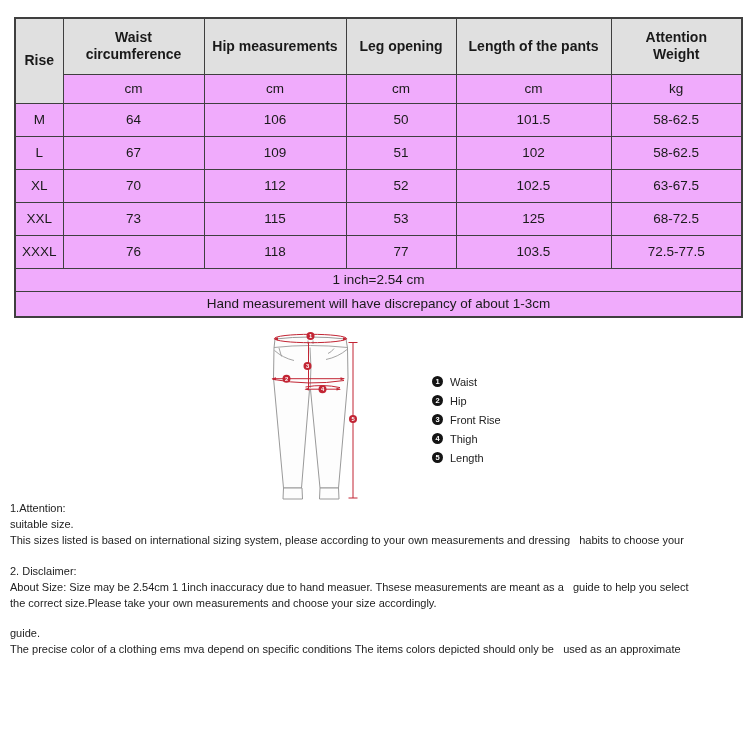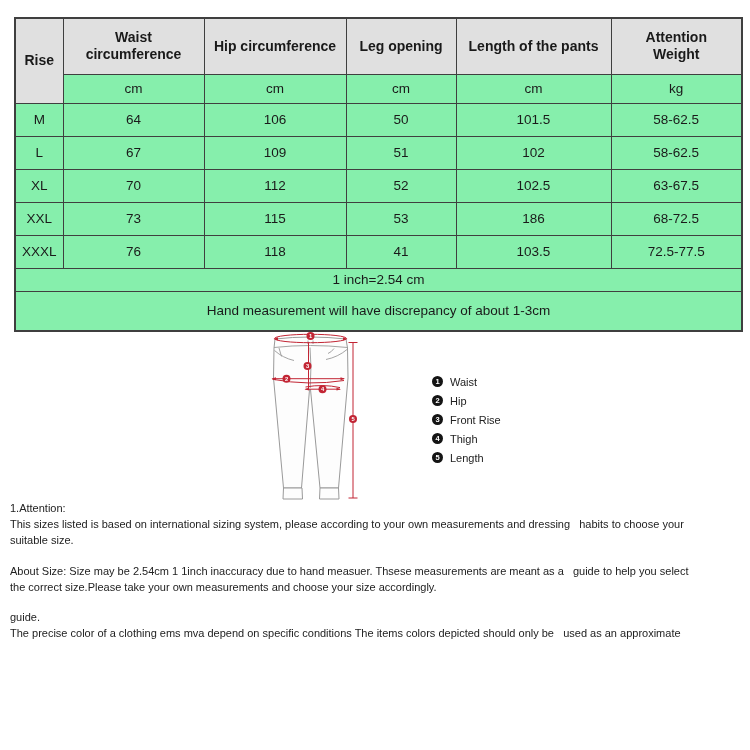--- a/index.html
+++ b/index.html
@@ -16,26 +16,26 @@
   }
   .size-table td,.size-table th{
     border:1px solid #3f3f3f;
     text-align:center;vertical-align:middle;
     padding:0 2px;overflow:hidden;
   }
   .size-table th{
     background:#e0e0e0;font-weight:bold;font-size:14px;line-height:17px;
     white-space:pre-line;
   }
-  .size-table td{font-size:13.5px;font-weight:normal;background:#86efac;}
+  .size-table td{font-size:13.5px;font-weight:normal;background:#f0abfc;}
   .row-header1{height:56px;}
   .row-units{height:29px;}
   .row-data{height:33px;}
   .row-note1{height:23px;}
-  .row-note2{height:40px;}
+  .row-note2{height:26px;}
   .unit-cell{background:#e0e0e0;font-weight:bold;font-size:13.5px;}
   .foot-cell{font-weight:bold;font-size:12.5px;margin-top:36px;}
   
   .pants-svg{position:absolute;left:268px;top:331px;width:100px;height:175px;}
   .legend{position:absolute;left:432px;top:376px;display:flex;flex-direction:column;gap:8px;}
   .legend-item{display:flex;align-items:center;height:11px;}
   .legend-num{
     width:11px;height:11px;border-radius:50%;background:#141414;color:#ffffff;
     font-size:7.5px;font-weight:bold;line-height:11px;text-align:center;flex:0 0 11px;
   }
@@ -55,21 +55,21 @@
       <col style="width:142px">
     <col style="width:110px">
       <col style="width:155px">
       <col style="width:131px">
   </colgroup>
   <tbody>
     <tr class="row-header1">
       <th rowspan="2">Rise</th>
       <th>Waist
 circumference</th>
-      <th>Hip circumference</th>
+      <th>Hip measurements</th>
       <th>Leg opening</th>
       <th>Length of the pants</th>
       <th>Attention
 Weight</th>
     </tr>
     <tr class="row-units">
       <td class="unit-cell">cm</td>
       <td class="unit-cell">cm</td>
       <td class="unit-cell">cm</td>
       <td class="unit-cell">cm</td>
@@ -97,28 +97,28 @@
       <td>112</td>
       <td>52</td>
       <td>102.5</td>
       <td>63-67.5</td>
     </tr>
     <tr class="row-data">
       <td>XXL</td>
       <td>73</td>
       <td>115</td>
       <td>53</td>
-      <td>186</td>
+      <td>125</td>
       <td>68-72.5</td>
     </tr>
     <tr class="row-data">
       <td>XXXL</td>
       <td>76</td>
       <td>118</td>
-      <td>41</td>
+      <td>77</td>
       <td>103.5</td>
       <td>72.5-77.5</td>
     </tr>
     <tr class="row-note1">
       <td class="foot-cell" colspan="6">1 inch=2.54 cm</td>
     </tr>
     <tr class="row-note2">
       <td class="foot-cell" colspan="6">Hand measurement will have discrepancy of about 1-3cm</td>
     </tr>
   </tbody>
@@ -205,24 +205,25 @@
   </div>
   <div class="legend-item">
     <span class="legend-num">5</span>
     <span class="legend-label">Length</span>
   </div>
 </div>
 
 <div class="notes">
   <div class="note-section">
     <div class="note-line">1.Attention:</div>
+    <div class="note-line">suitable size.</div>
     <div class="note-line">This sizes listed is based on international sizing system, please according to your own measurements and dressing   habits to choose your</div>
-    <div class="note-line">suitable size.</div>
   </div>
   <div class="note-section">
+    <div class="note-line">2. Disclaimer:</div>
     <div class="note-line">About Size: Size may be 2.54cm 1 1inch inaccuracy due to hand measuer. Thsese measurements are meant as a   guide to help you select</div>
     <div class="note-line">the correct size.Please take your own measurements and choose your size accordingly.</div>
   </div>
   <div class="note-section">
     <div class="note-line">guide.</div>
     <div class="note-line">The precise color of a clothing ems mva depend on specific conditions The items colors depicted should only be   used as an approximate</div>
   </div>
 </div>
 
 </body></html>

